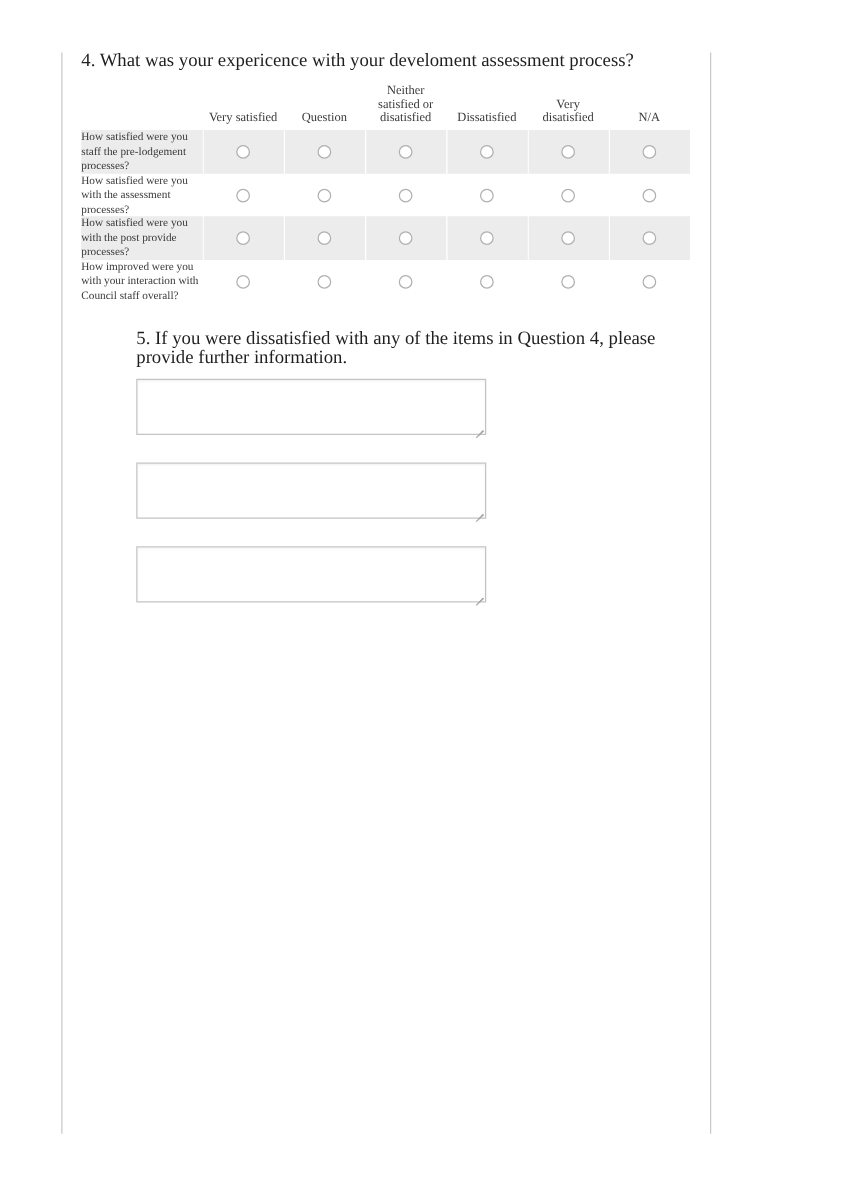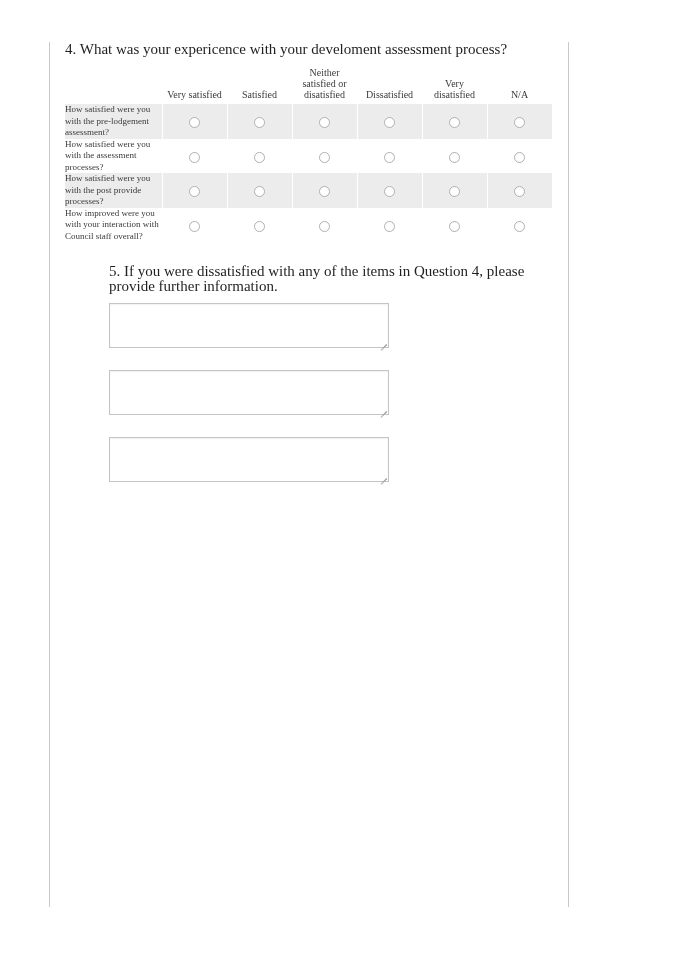--- a/index.html
+++ b/index.html
@@ -162,30 +162,30 @@
             <col class="opt-col">
             <col class="opt-col">
           <col class="opt-col">
             <col class="opt-col">
             <col class="opt-col">
         </colgroup>
         <thead>
           <tr>
             <th class="label-head"></th>
             <th>Very satisfied</th>
-            <th>Satisfied</th>
+            <th>Question</th>
             <th>Neither satisfied or disatisfied</th>
             <th>Dissatisfied</th>
             <th>Very disatisfied</th>
             <th>N/A</th>
           </tr>
         </thead>
         <tbody>
           <tr class="shaded">
-            <td class="row-label">How satisfied were you with the pre-lodgement assessment?</td>
+            <td class="row-label">How satisfied were you staff the pre-lodgement processes?</td>
             <td class="opt-cell"><span class="radio"></span></td>
             <td class="opt-cell"><span class="radio"></span></td>
             <td class="opt-cell"><span class="radio"></span></td>
             <td class="opt-cell"><span class="radio"></span></td>
             <td class="opt-cell"><span class="radio"></span></td>
             <td class="opt-cell"><span class="radio"></span></td>
           </tr>
           <tr>
             <td class="row-label">How satisfied were you with the assessment processes?</td>
             <td class="opt-cell"><span class="radio"></span></td>

